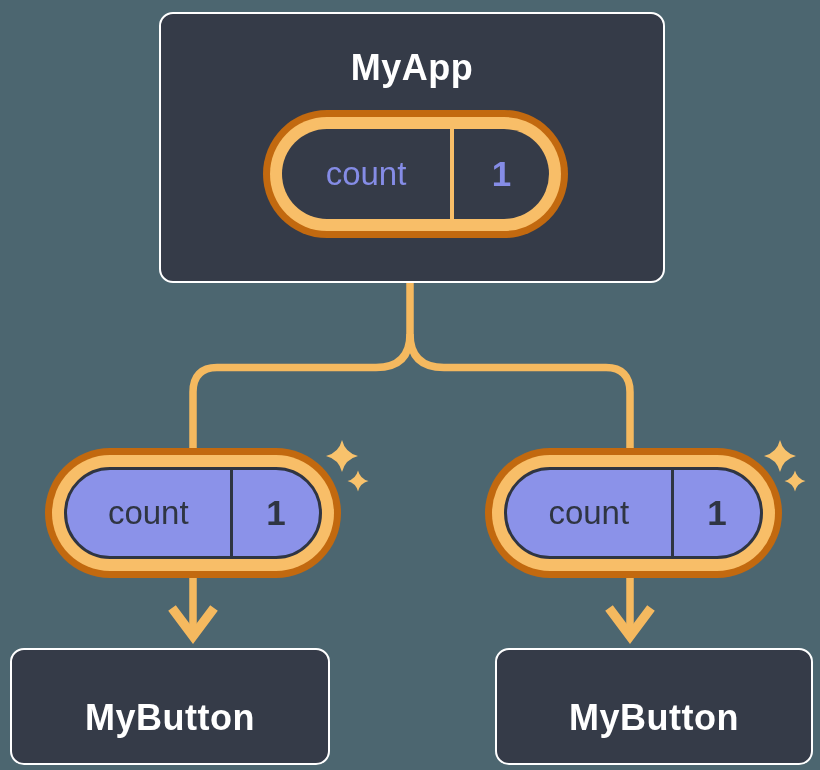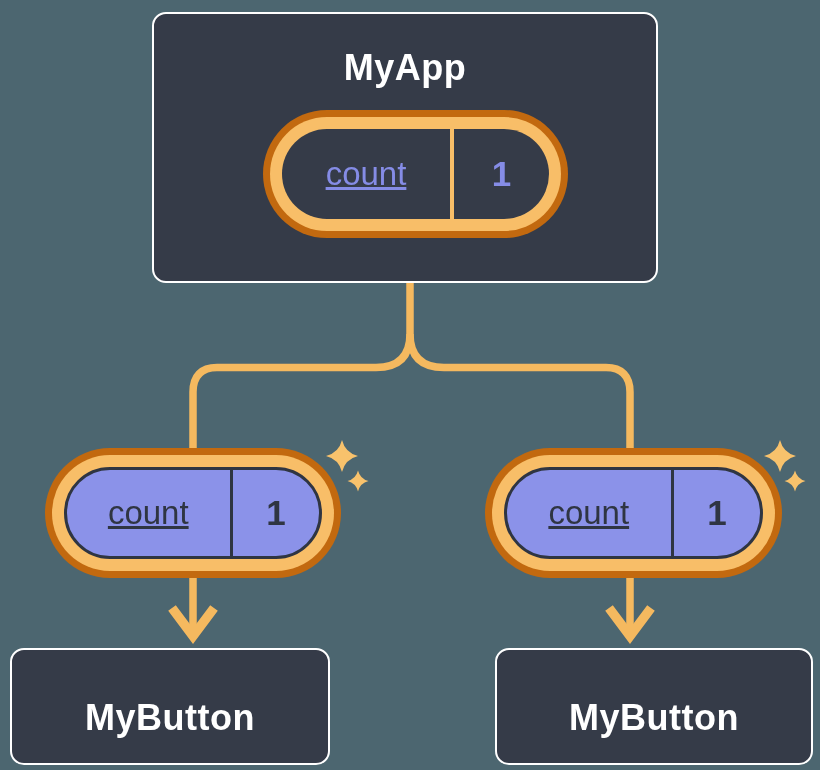--- a/index.html
+++ b/index.html
@@ -100,38 +100,37 @@
   }
   .cell {
     display: flex;
     align-items: center;
     justify-content: center;
   }
   .cell-name {
     flex: 1;
     font-size: 33px;
     font-weight: 400;
-    text-decoration: underline;
   }
   .cell-value {
     font-size: 35px;
     font-weight: 700;
   }
   .pill-dark .cell-name,
   .pill-dark .cell-value { color: var(--periwinkle-text); }
   .pill-purple .cell-name,
   .pill-purple .cell-value { color: var(--ink); }
   .pill-dark .cell-value { width: 95px; }
   .pill-purple .cell-value { width: 86px; }
   .pill-divider { align-self: stretch; }
   .pill-dark .pill-divider { width: 4px; background: var(--orange-light); }
   .pill-purple .pill-divider { width: 3.5px; background: var(--ink); }
 
   
-  .root-card { left: 152px; top: 12px; width: 506px; height: 271px; }
+  .root-card { left: 159px; top: 12px; width: 506px; height: 271px; }
   .root-pill { left: 263px; top: 110px; width: 305px; height: 128px; }
   .child-pill-left { left: 45px; top: 448px; width: 296px; height: 130px; }
   .child-pill-right { left: 485px; top: 448px; width: 297px; height: 130px; }
   .btn-card-left { left: 10px; top: 648px; width: 320px; height: 117px; }
   .btn-card-right { left: 495px; top: 648px; width: 318px; height: 117px; }
 </style>
 </head>
 <body>
 
 <div class="canvas">

